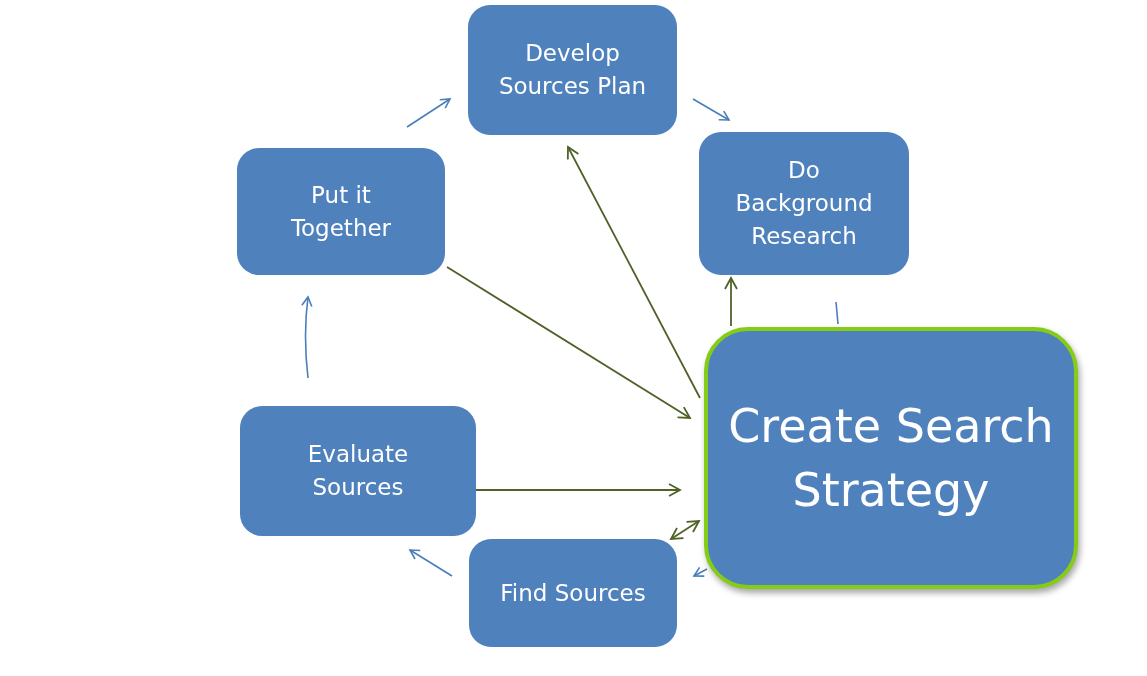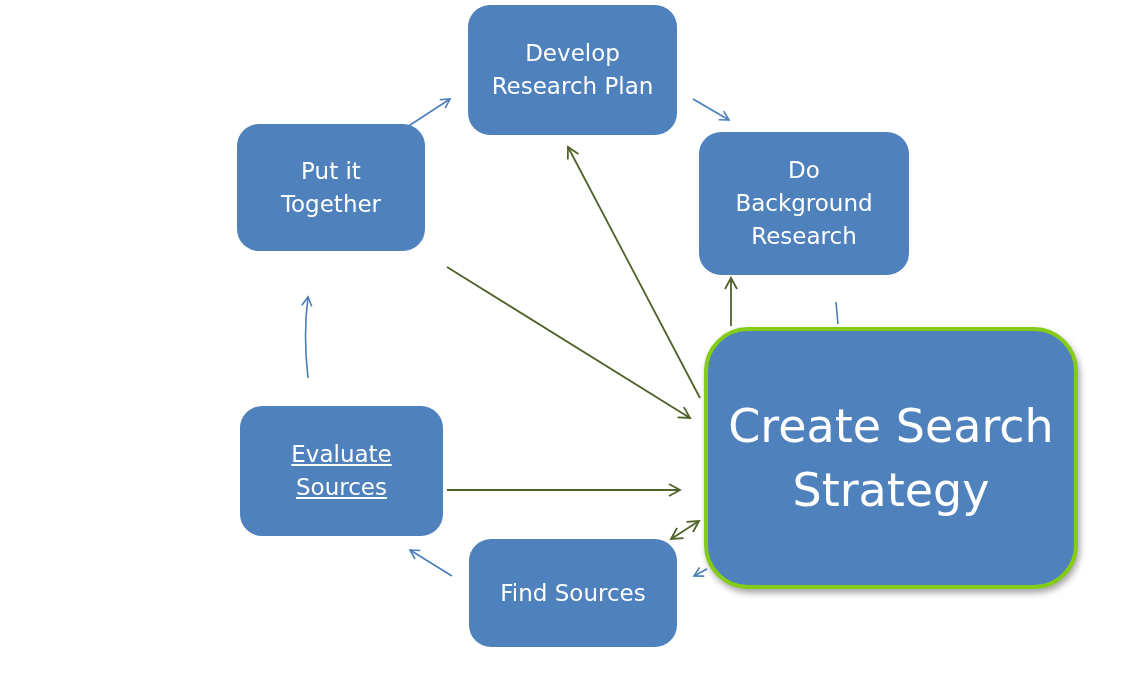--- a/index.html
+++ b/index.html
@@ -38,23 +38,23 @@
   <path d="M407,127 L450,99" stroke="#4a7ebb" stroke-width="1.6" fill="none" marker-end="url(#ab)"></path>
 
   <path d="M700,398 L568,147" stroke="#4f6228" stroke-width="1.8" fill="none" marker-end="url(#ag)"></path>
   <path d="M731,326 L731,278" stroke="#4f6228" stroke-width="1.8" fill="none" marker-end="url(#ag)"></path>
   <path d="M447,267 L690,418" stroke="#4f6228" stroke-width="1.8" fill="none" marker-end="url(#ag)"></path>
   <path d="M447,490 L680,490" stroke="#4f6228" stroke-width="1.8" fill="none" marker-end="url(#ag)"></path>
   <path d="M671,539 L699,521" stroke="#4f6228" stroke-width="1.8" fill="none" marker-end="url(#ag)" marker-start="url(#ags)"></path>
 </svg>
 
 <div class="node" style="left:468px;top:5px;width:209px;height:130px;"><span>Develop
-Research Plan</span></div>
+Sources Plan</span></div>
 <div class="node" style="left:699px;top:132px;width:210px;height:143px;"><span>Do
 Background
 Research</span></div>
 <div class="node center" style="left:704px;top:327px;width:374px;height:262px;"><span>Create Search
 Strategy</span></div>
 <div class="node" style="left:469px;top:539px;width:208px;height:108px;"><span>Find Sources</span></div>
-<div class="node" style="left:240px;top:406px;width:203px;height:130px;text-decoration:underline;"><span>Evaluate
+<div class="node" style="left:240px;top:406px;width:236px;height:130px;"><span>Evaluate
 Sources</span></div>
-<div class="node" style="left:237px;top:124px;width:188px;height:127px;"><span>Put it
+<div class="node" style="left:237px;top:148px;width:208px;height:127px;"><span>Put it
 Together</span></div>
 
 </body></html>

